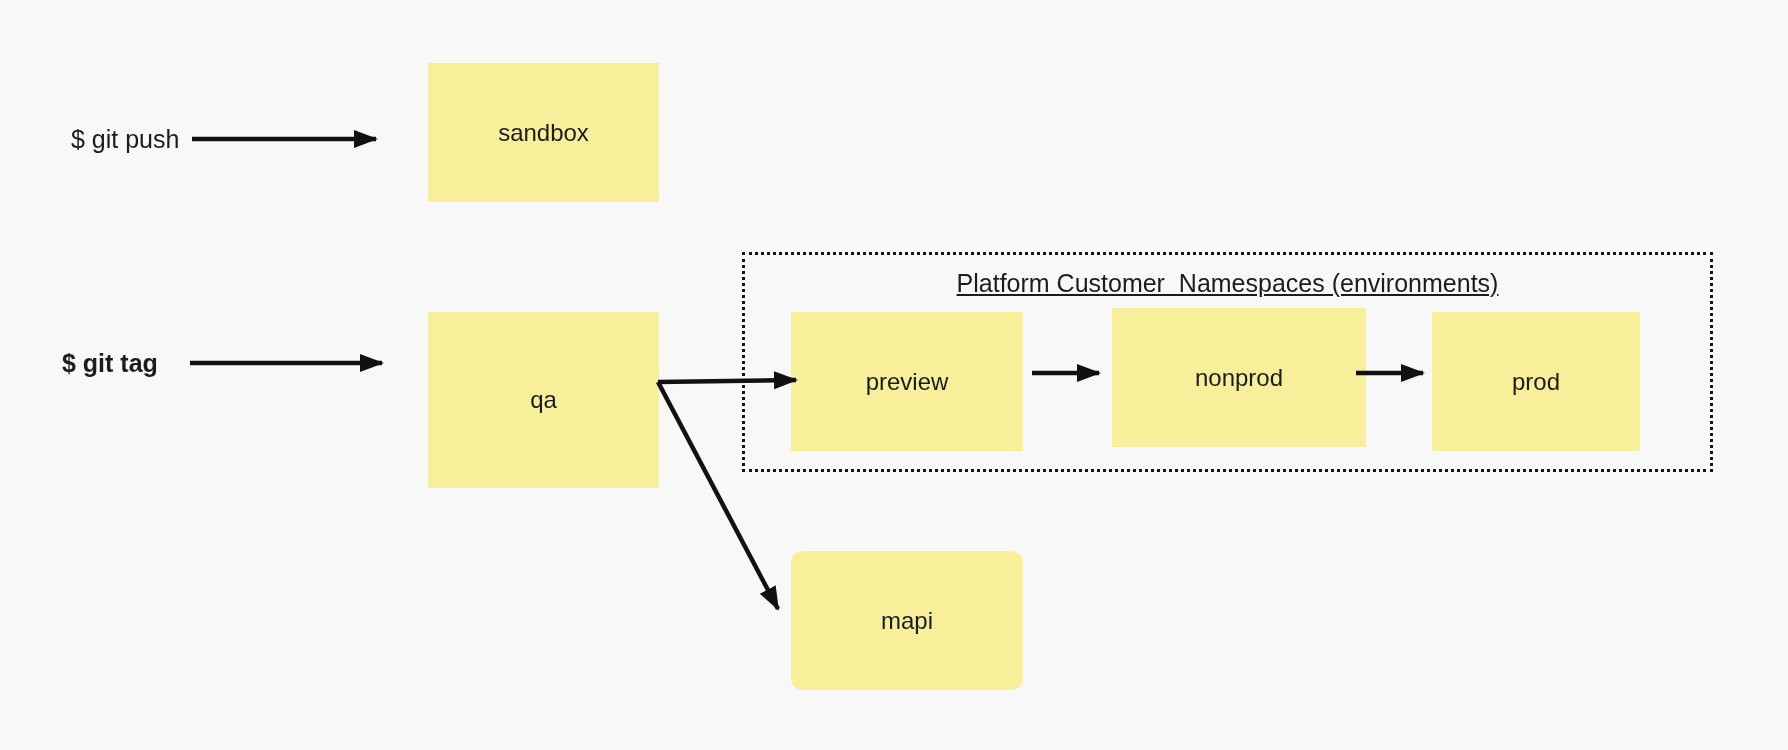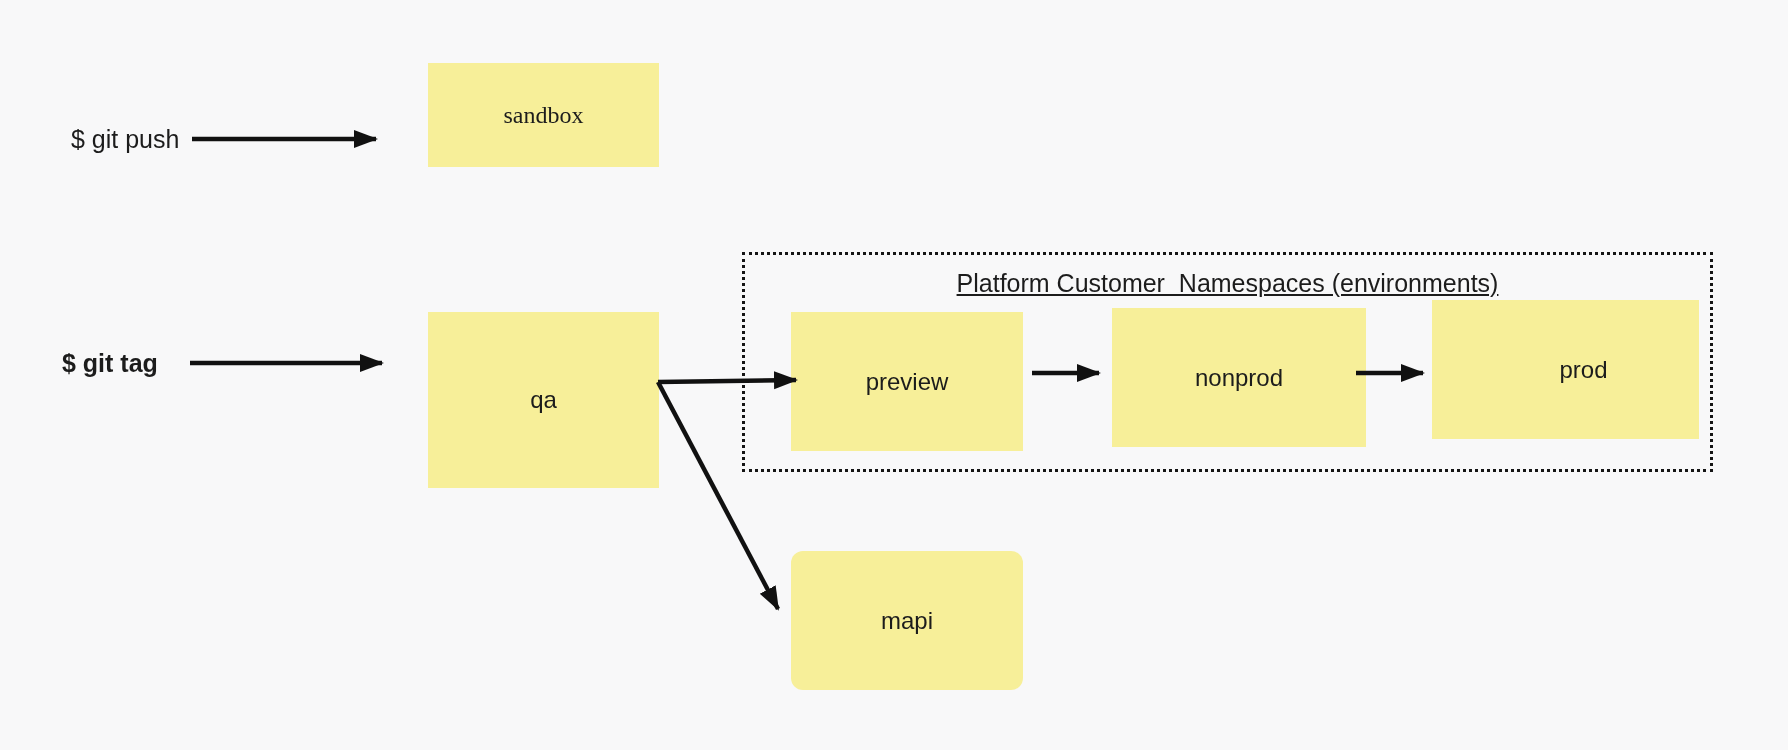--- a/index.html
+++ b/index.html
@@ -79,37 +79,37 @@
 <div class="canvas">
 
   <div class="cmd-label" style="left:71px; top:125px;">$ git push</div>
 
   <div class="cmd-label" style="left:62px; top:349px;font-weight:bold;">$ git tag</div>
 
   <div class="group-rect">
     <div class="group-title">Platform Customer  Namespaces (environments)</div>
   </div>
 
-  <div class="node" style="left:428px; top:63px;  width:231px; height:104px;font-family:Liberation Serif, serif;">
+  <div class="node" style="left:428px; top:63px;  width:231px; height:139px;">
     <span>sandbox</span>
   </div>
 
   <div class="node" style="left:428px; top:312px; width:231px; height:176px;">
     <span>qa</span>
   </div>
 
   <div class="node" style="left:791px; top:312px; width:232px; height:139px;">
     <span>preview</span>
   </div>
 
   <div class="node" style="left:1112px; top:308px; width:254px; height:139px;">
     <span>nonprod</span>
   </div>
 
-  <div class="node" style="left:1432px; top:300px; width:231px; height:139px;padding-left:36px;">
+  <div class="node" style="left:1432px; top:312px; width:208px; height:139px;">
     <span>prod</span>
   </div>
 
   <div class="node" style="left:791px; top:551px; width:232px; height:139px;border-radius:12px;">
     <span>mapi</span>
   </div>
 
   <svg class="arrows" viewBox="0 0 1788 750">
     <defs>
       <marker id="ah" markerUnits="userSpaceOnUse" markerWidth="26" markerHeight="20" refX="22" refY="9" orient="auto">

